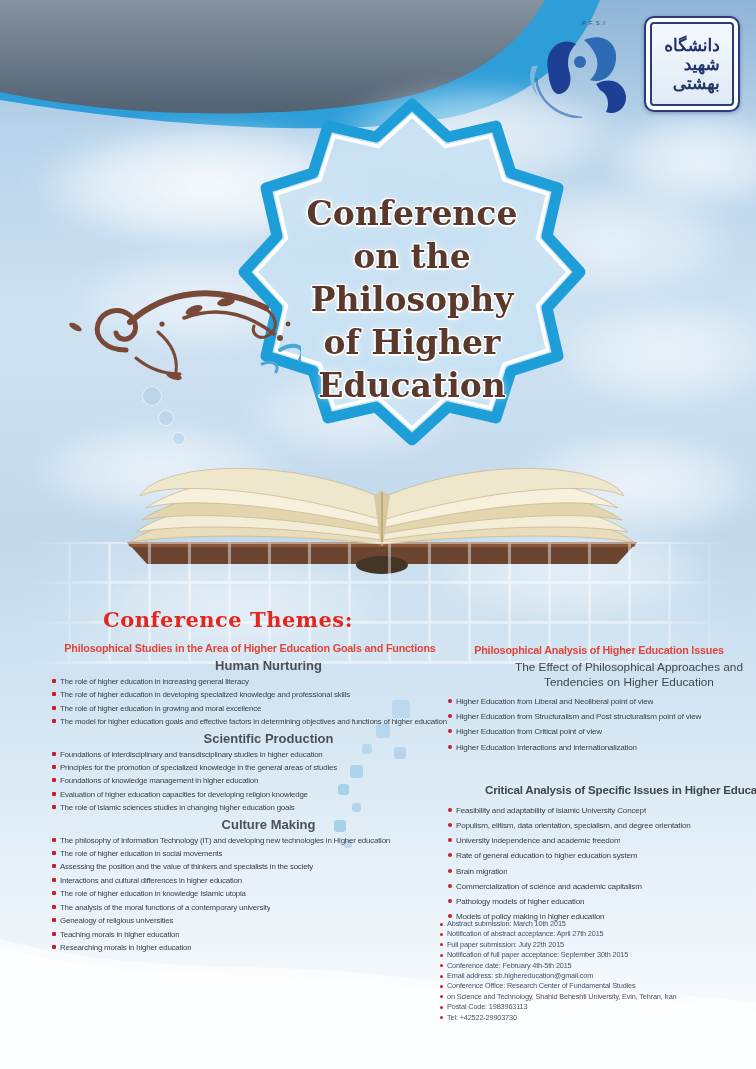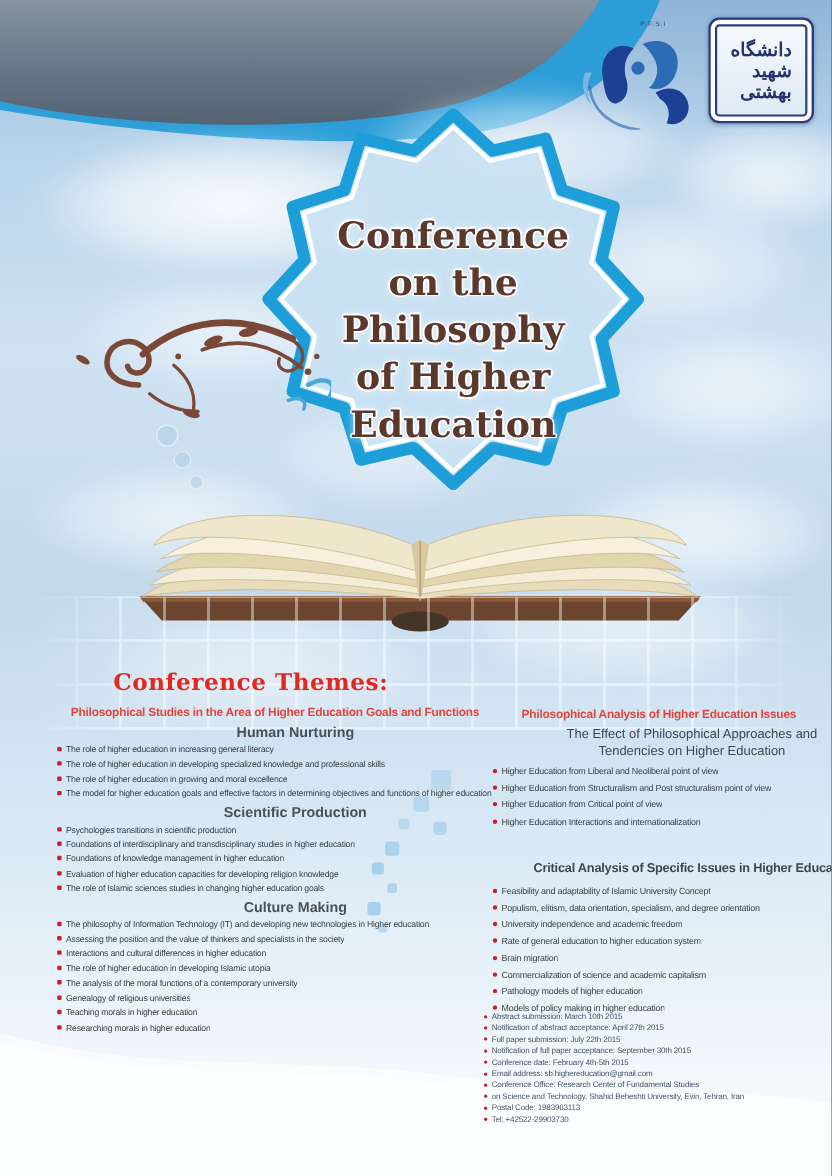--- a/index.html
+++ b/index.html
@@ -222,30 +222,30 @@
                 <span class="bullet"></span>
                 <span class="item-text">The model for higher education goals and effective factors in determining objectives and functions of higher education</span>
               </div>
             </div>
         </div>
 
         <div class="group">
           <div class="group-title">Scientific Production</div>
           <div class="items">
 
-              <div class="item">
-                <span class="bullet"></span>
-                <span class="item-text">Psychologies transitions in scientific production</span>
-              </div>
 
               <div class="item">
                 <span class="bullet"></span>
                 <span class="item-text">Foundations of interdisciplinary and transdisciplinary studies in higher education</span>
               </div>
 
+              <div class="item">
+                <span class="bullet"></span>
+                <span class="item-text">Principles for the promotion of specialized knowledge in the general areas of studies</span>
+              </div>
 
               <div class="item">
                 <span class="bullet"></span>
                 <span class="item-text">Foundations of knowledge management in higher education</span>
               </div>
 
               <div class="item">
                 <span class="bullet"></span>
                 <span class="item-text">Evaluation of higher education capacities for developing religion knowledge</span>
               </div>
@@ -259,35 +259,39 @@
 
         <div class="group">
           <div class="group-title">Culture Making</div>
           <div class="items">
 
               <div class="item">
                 <span class="bullet"></span>
                 <span class="item-text">The philosophy of Information Technology (IT) and developing new technologies in Higher education</span>
               </div>
 
+              <div class="item">
+                <span class="bullet"></span>
+                <span class="item-text">The role of higher education in social movements</span>
+              </div>
 
 
               <div class="item">
                 <span class="bullet"></span>
                 <span class="item-text">Assessing the position and the value of thinkers and specialists in the society</span>
               </div>
 
               <div class="item">
                 <span class="bullet"></span>
                 <span class="item-text">Interactions and cultural differences in higher education</span>
               </div>
 
               <div class="item">
                 <span class="bullet"></span>
-                <span class="item-text">The role of higher education in developing Islamic utopia</span>
+                <span class="item-text">The role of higher education in knowledge Islamic utopia</span>
               </div>
 
               <div class="item">
                 <span class="bullet"></span>
                 <span class="item-text">The analysis of the moral functions of a contemporary university</span>
               </div>
 
               <div class="item">
                 <span class="bullet"></span>
                 <span class="item-text">Genealogy of religious universities</span>

